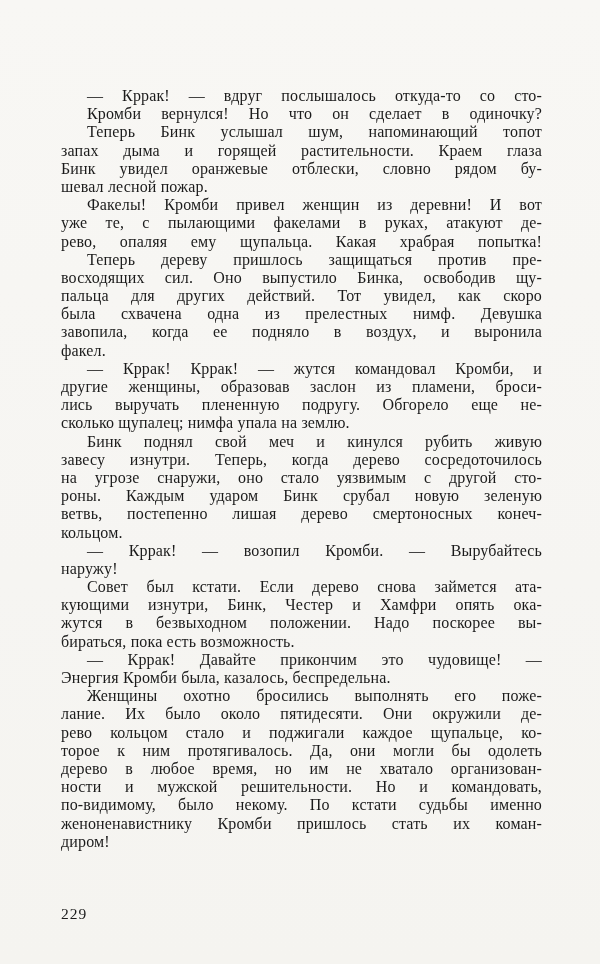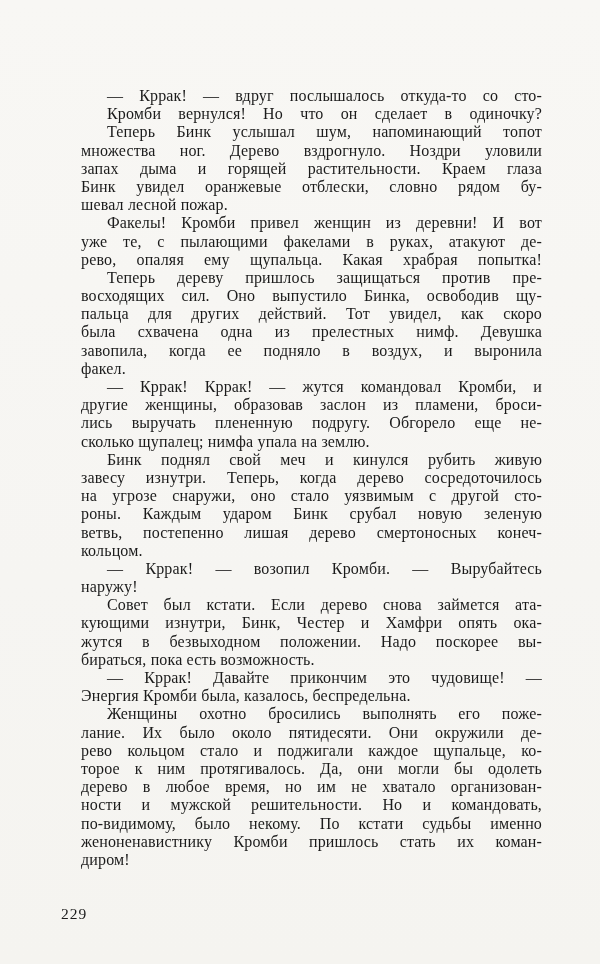--- a/index.html
+++ b/index.html
@@ -28,21 +28,20 @@
     font-size: 16px;
     line-height: 18.2px;
     letter-spacing: 0.15px;
   }
   .line {
     height: 18.2px;
     overflow: hidden;
     text-align: justify;
     text-align-last: justify;
     white-space: normal;
-    margin-left: 20px;
   }
   .line.endline {
     text-align: left;
     text-align-last: left;
   }
   .line.indent {
     text-indent: 26px;
   }
   .page-number {
     position: absolute;
@@ -56,21 +55,20 @@
   }
 </style>
 </head>
 <body>
 
 <div class="book-page">
   <div class="text-block">
       <div class="line indent">— Кррак! — вдруг послышалось откуда-то со сто-</div>
       <div class="line indent">Кромби вернулся! Но что он сделает в одиночку?</div>
       <div class="line indent">Теперь Бинк услышал шум, напоминающий топот</div>
-      <div class="line">множества ног. Дерево вздрогнуло. Ноздри уловили</div>
       <div class="line">запах дыма и горящей растительности. Краем глаза</div>
       <div class="line">Бинк увидел оранжевые отблески, словно рядом бу-</div>
       <div class="line endline">шевал лесной пожар.</div>
       <div class="line indent">Факелы! Кромби привел женщин из деревни! И вот</div>
       <div class="line">уже те, с пылающими факелами в руках, атакуют де-</div>
       <div class="line">рево, опаляя ему щупальца. Какая храбрая попытка!</div>
       <div class="line indent">Теперь дереву пришлось защищаться против пре-</div>
       <div class="line">восходящих сил. Оно выпустило Бинка, освободив щу-</div>
       <div class="line">пальца для других действий. Тот увидел, как скоро</div>
       <div class="line">была схвачена одна из прелестных нимф. Девушка</div>

